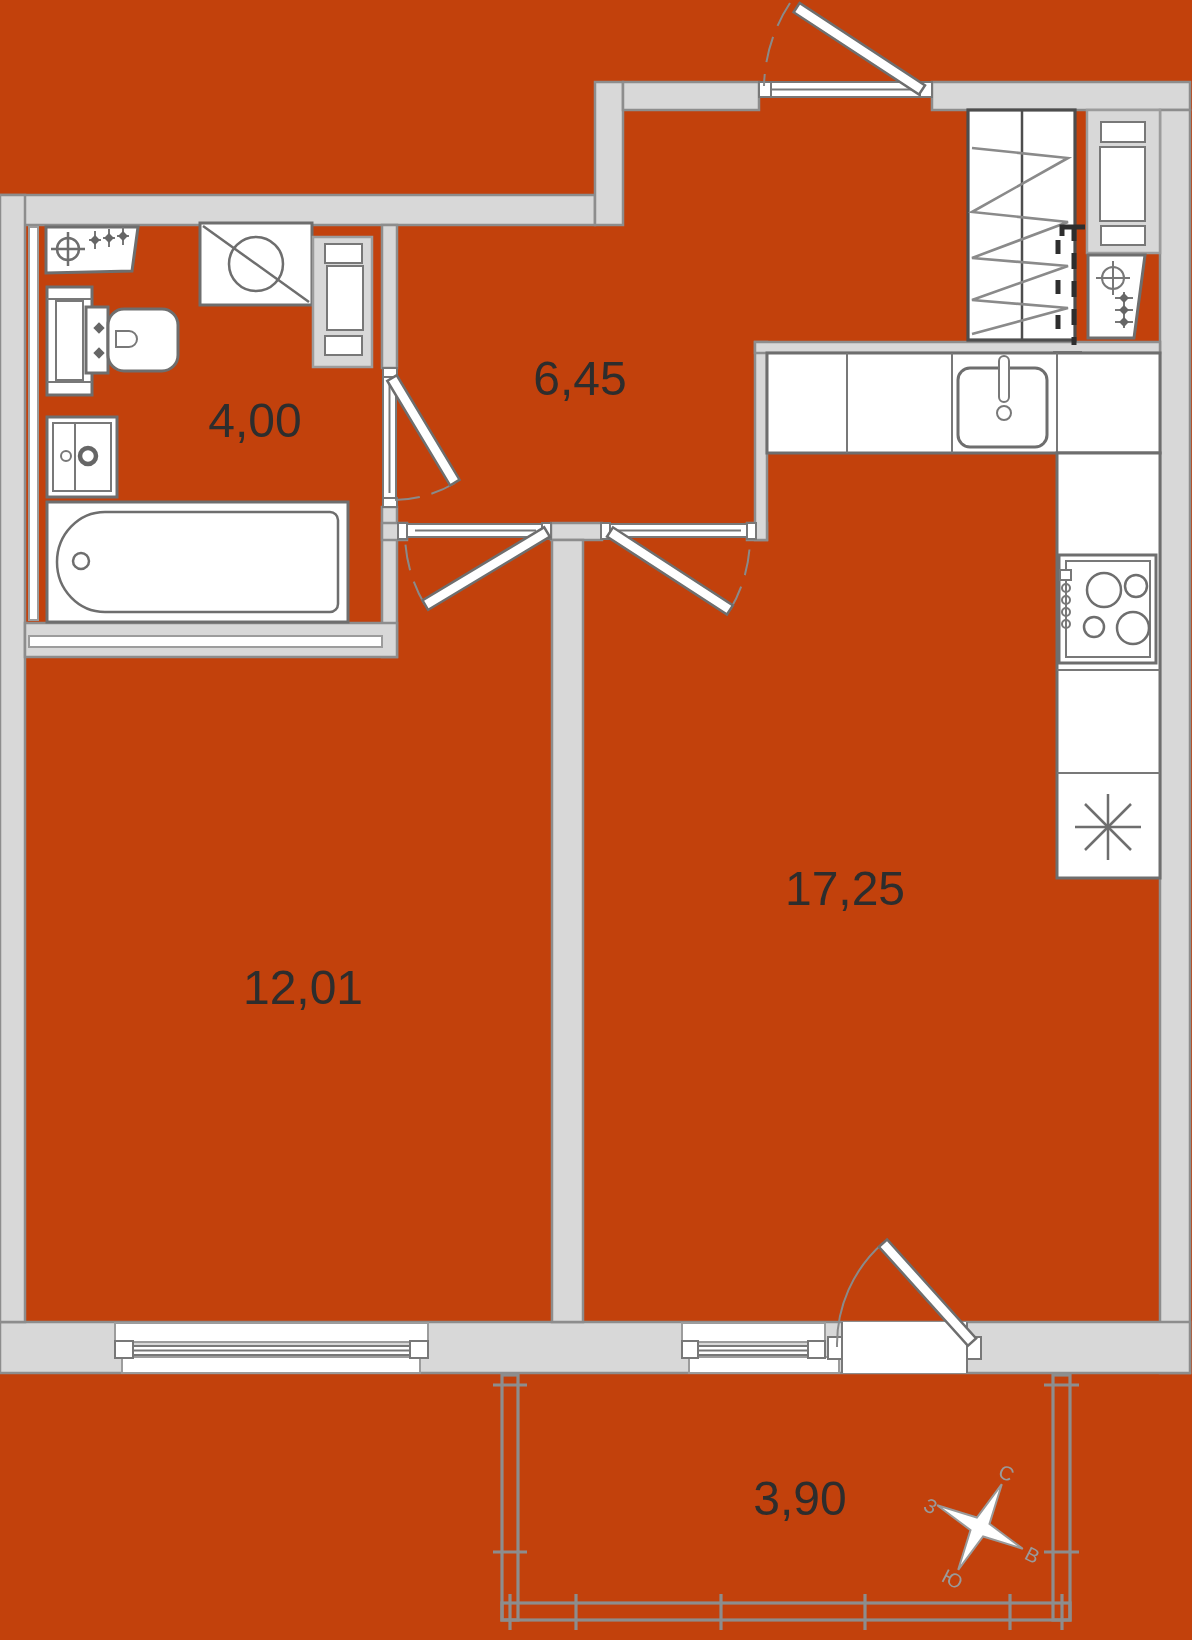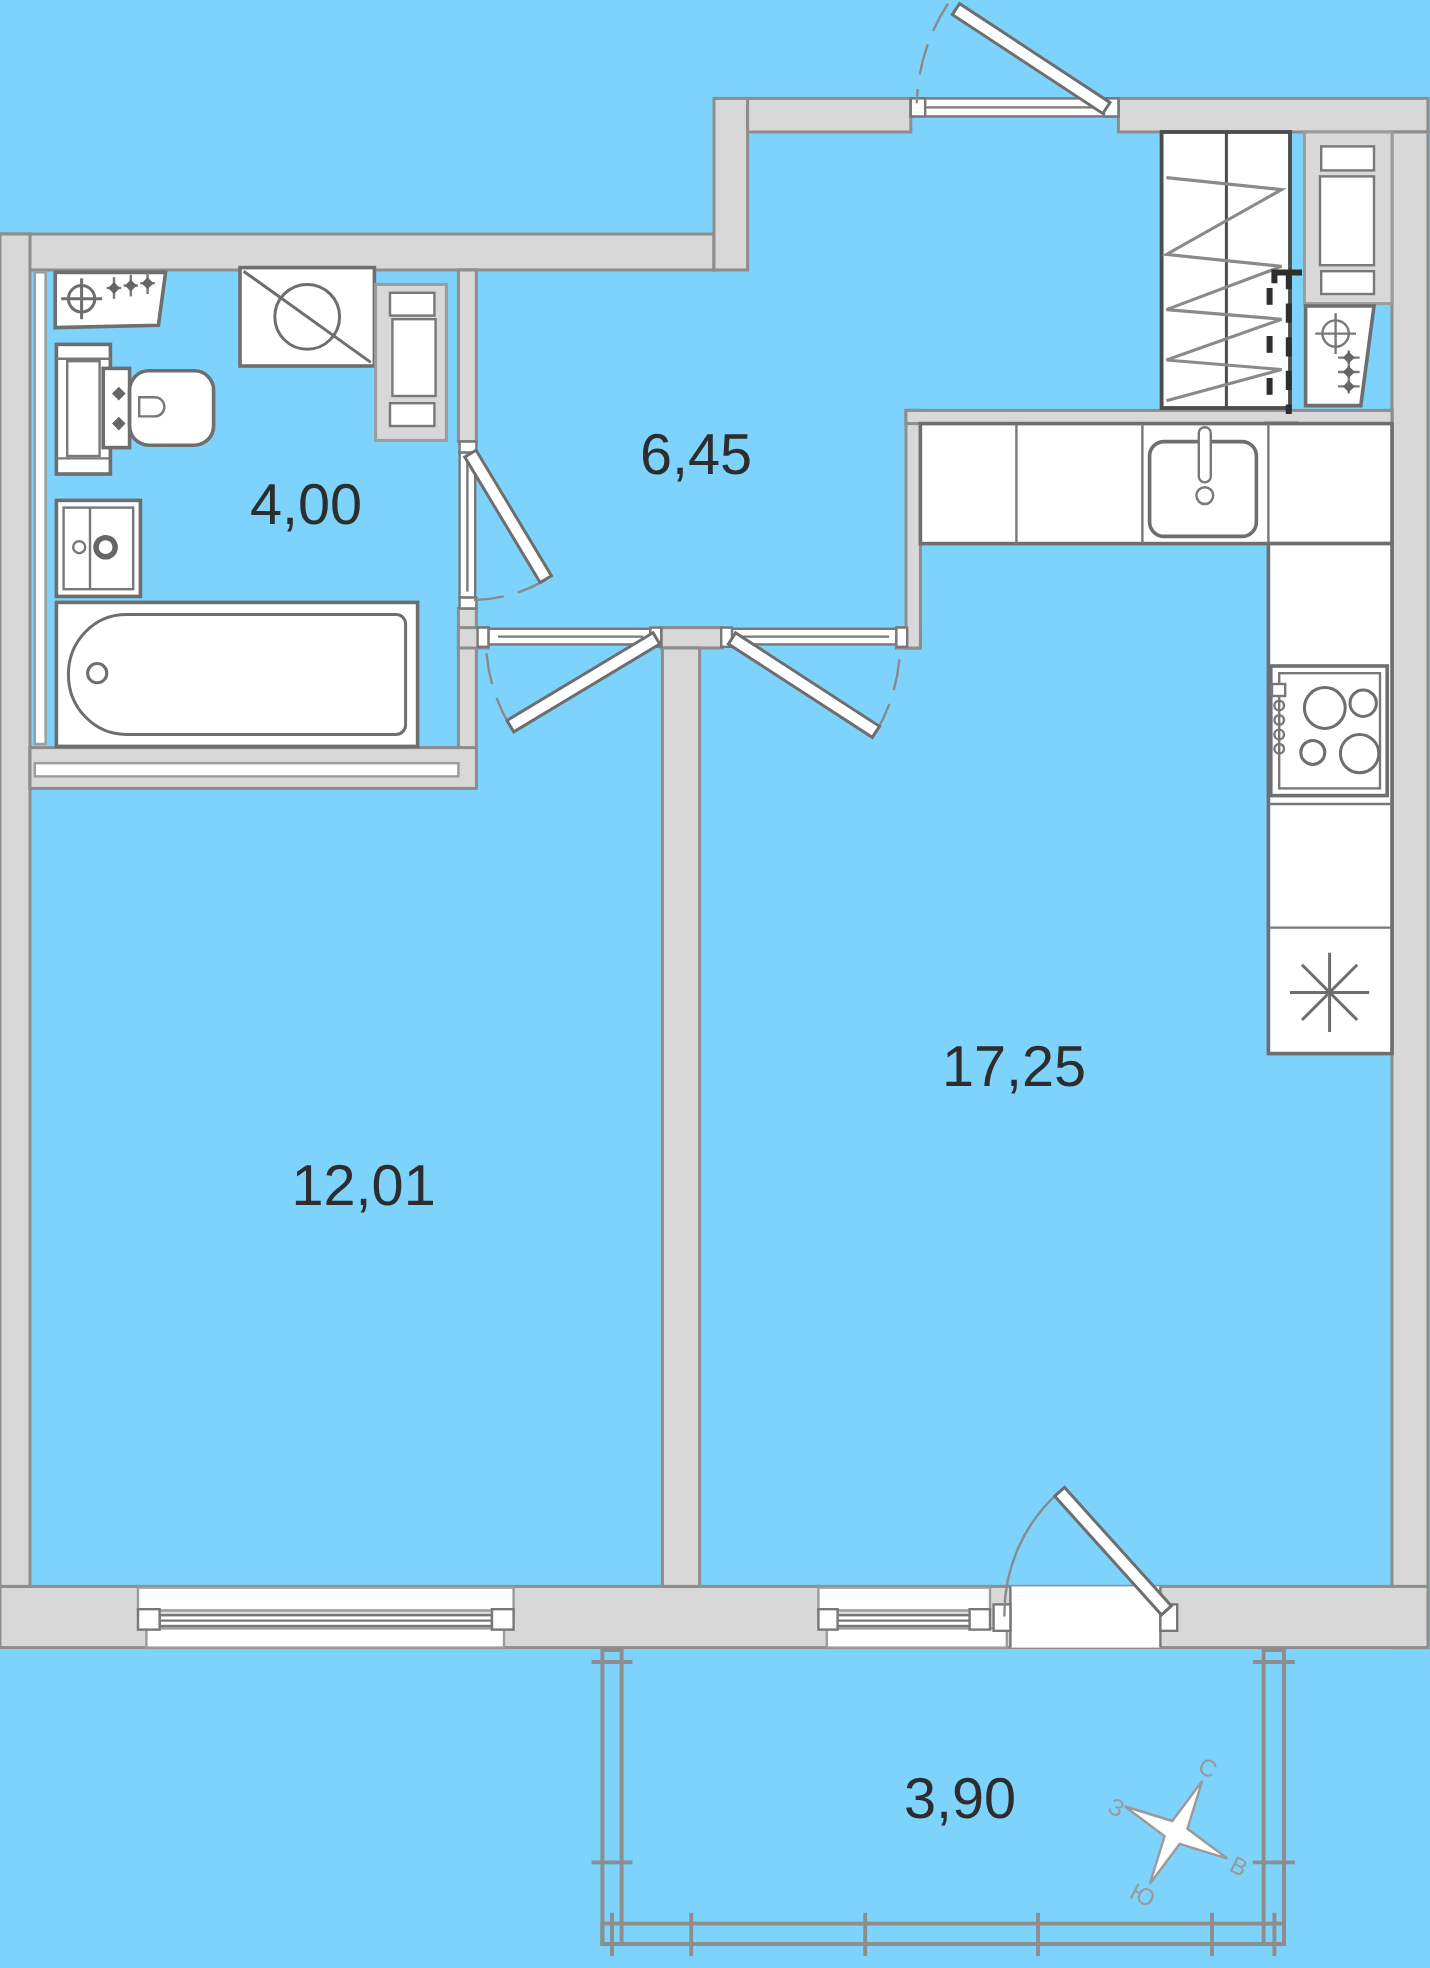--- a/index.html
+++ b/index.html
@@ -1,16 +1,16 @@
 <!DOCTYPE html>
 <html><head>
 <meta charset="utf-8">
 <style>
   html,body{margin:0;padding:0;background:#ffffff;}
-  .page{width:1192px;height:1640px;position:relative;background:#7dd3fc;overflow:hidden;}
+  .page{width:1192px;height:1640px;position:relative;background:#c2410c;overflow:hidden;}
   svg{display:block;}
   .wall{fill:#d8d8d8;stroke:#8d8d8d;stroke-width:2.5;}
   .liner{fill:#ffffff;stroke:#9c9c9c;stroke-width:2;}
   .open{fill:#ffffff;stroke:#9c9c9c;stroke-width:2;}
   .fix{fill:#ffffff;stroke:#6e6e6e;stroke-width:3;}
   .fix2{fill:#ffffff;stroke:#787878;stroke-width:2;}
   .ln{fill:none;stroke:#6e6e6e;stroke-width:2.5;}
   .ln2{fill:none;stroke:#787878;stroke-width:2;}
   .grayfill{fill:#d8d8d8;stroke:#9c9c9c;stroke-width:2.5;}
   .leaf{fill:#ffffff;stroke:#6e6e6e;stroke-width:2.5;}

